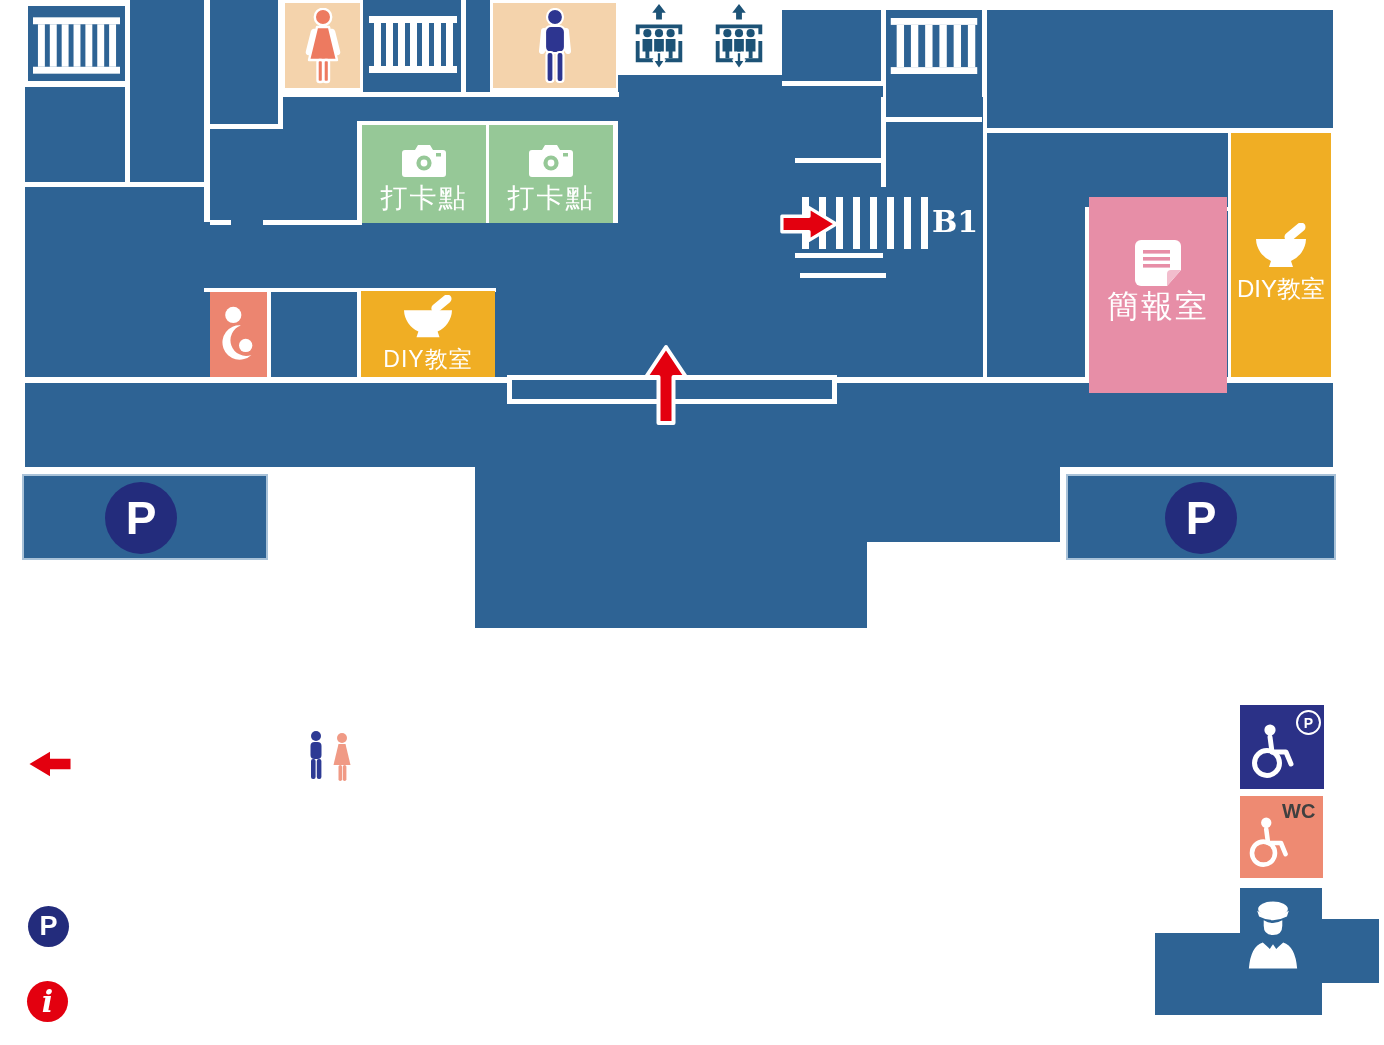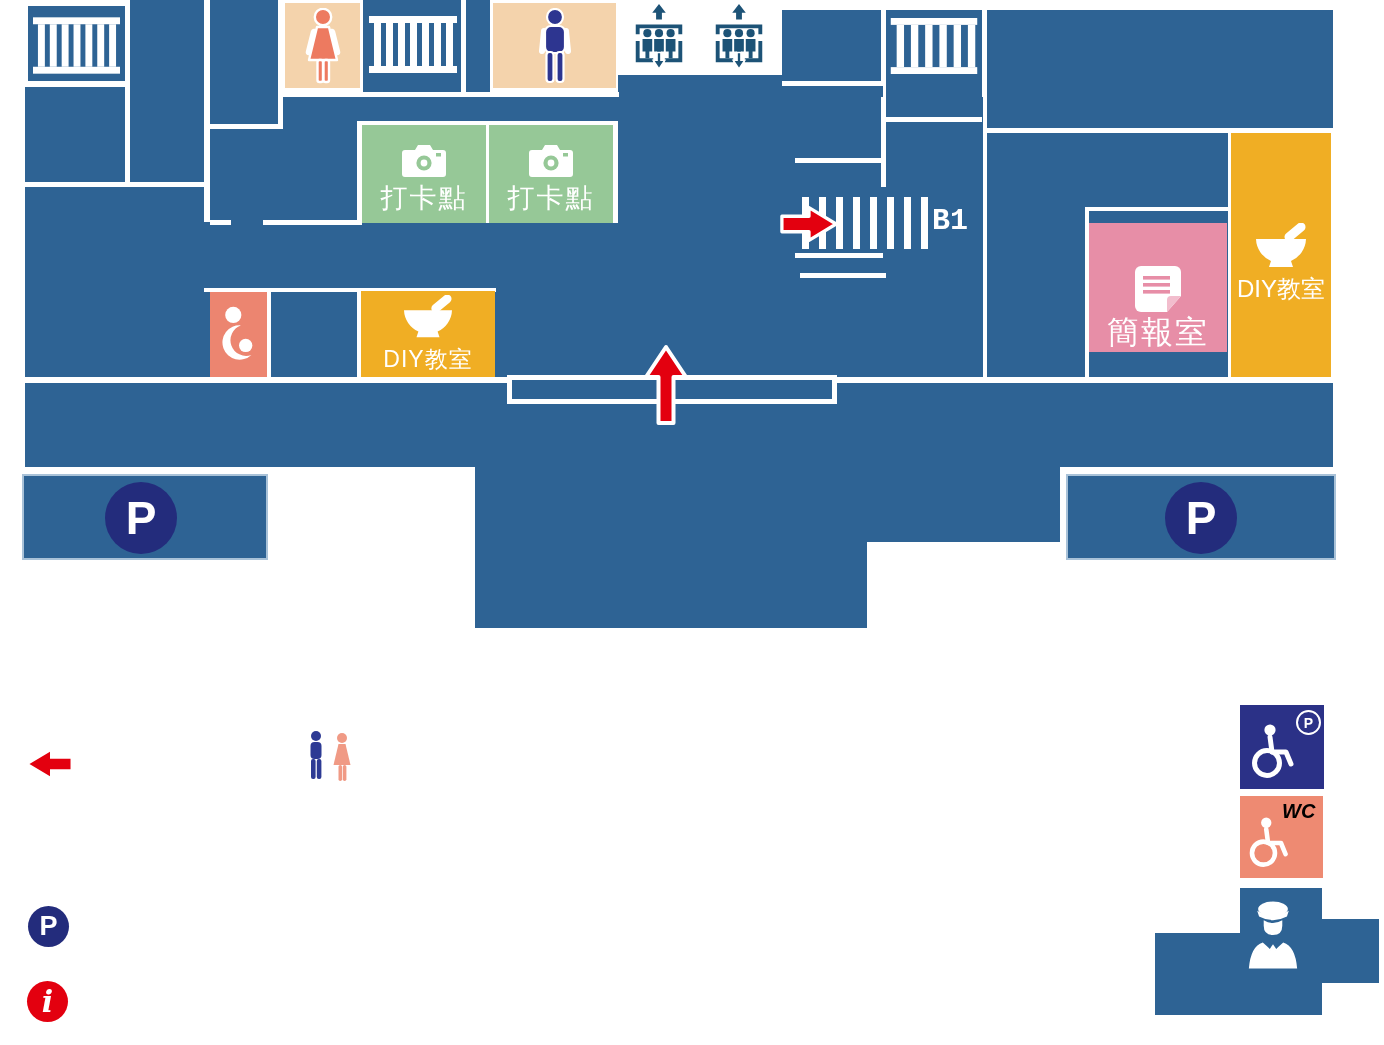--- a/index.html
+++ b/index.html
@@ -9,21 +9,21 @@
   .blue{background:#2e6394;}
   .wov{background:#ffffff;}
   .roomlabel{color:#ffffff;text-align:center;letter-spacing:2px;}
   .pcircle{background:#232c7c;border-radius:50%;display:flex;align-items:center;justify-content:center;
            color:#fff;font-weight:bold;}
   .icircle{background:#e3000f;border-radius:50%;display:flex;align-items:center;justify-content:center;
            color:#fff;font-weight:bold;font-style:italic;font-family:"DejaVu Serif",serif;}
   .lightedge{border:2px solid #a9c2d8;box-sizing:border-box;}
   svg{display:block;}
   .b1txt{color:#fff;font-family:"DejaVu Serif",serif;font-weight:bold;}
-  .wctxt{color:#000000;font-weight:bold;font-style:italic;}
+  .wctxt{color:#404040;font-weight:bold;}
 </style>
 </head>
 <body>
 
 <div id="stage">
 
   <div class="abs blue" style="left:28px;top:6px;width:97px;height:75px;"></div>
   <div class="abs blue" style="left:25px;top:87px;width:100px;height:95px;"></div>
   <div class="abs blue" style="left:130px;top:0px;width:74px;height:182px;"></div>
   <div class="abs blue" style="left:25px;top:187px;width:182px;height:190px;"></div>
@@ -64,21 +64,21 @@
   <div class="abs wov" style="left:795px;top:253px;width:88px;height:5px;"></div>
   <div class="abs wov" style="left:800px;top:273px;width:86px;height:5px;"></div>
   <div class="abs wov" style="left:802px;top:197px;width:7px;height:52px;"></div>
   <div class="abs wov" style="left:819px;top:197px;width:7px;height:52px;"></div>
   <div class="abs wov" style="left:836px;top:197px;width:7px;height:52px;"></div>
   <div class="abs wov" style="left:853px;top:197px;width:7px;height:52px;"></div>
   <div class="abs wov" style="left:870px;top:197px;width:7px;height:52px;"></div>
   <div class="abs wov" style="left:887px;top:197px;width:7px;height:52px;"></div>
   <div class="abs wov" style="left:904px;top:197px;width:7px;height:52px;"></div>
   <div class="abs wov" style="left:921px;top:197px;width:7px;height:52px;"></div>
-  <div class="abs b1txt" style="left:932px;top:204px;font-size:30px;font-family:Liberation Mono, monospace;">B1</div>
+  <div class="abs b1txt" style="left:932px;top:204px;font-size:30px;">B1</div>
 
   <div class="abs wov" style="left:507px;top:375px;width:330px;height:29px;"></div>
   <div class="abs blue" style="left:512px;top:380px;width:320px;height:19px;"></div>
 
   <div class="abs" style="left:285px;top:3px;width:75px;height:85px;background:#f4d3ac;">
     <span class="abs" style="left:16px;top:5px;">
       <svg width="44" height="76" viewBox="0 0 44 76">
         <g fill="#ed7a60" stroke="#ffffff" stroke-width="2.4" stroke-linejoin="round" stroke-linecap="round">
           <circle cx="22" cy="9" r="8.2"></circle>
           <line x1="13" y1="24" x2="8" y2="44" stroke-width="6.5"></line>
@@ -225,21 +225,21 @@
   <div class="abs" style="left:361px;top:291px;width:134px;height:86px;background:#f0ae24;">
     <span class="abs" style="left:41px;top:4px;">
       <svg width="52" height="48" viewBox="0 0 54 50">
         <line x1="35" y1="14" x2="47" y2="4" stroke="#fff" stroke-width="9" stroke-linecap="round"></line>
         <path d="M2 16 H52 A25 25 0 0 1 37 38 L39 44 H15 L17 38 A25 25 0 0 1 2 16 Z" fill="#fff"></path>
       </svg>
     </span>
     <div class="abs roomlabel" style="left:0;top:53px;width:134px;font-size:23px;letter-spacing:1px;">DIY教室</div>
   </div>
 
-  <div class="abs" style="left:1089px;top:223px;width:138px;height:129px;background:#e78ea7;">
+  <div class="abs" style="left:1089px;top:197px;width:138px;height:196px;background:#e78ea7;">
     <span class="abs" style="left:46px;top:43px;">
       <svg width="46" height="50" viewBox="0 0 46 50">
         <path d="M6 0 H40 A6 6 0 0 1 46 6 V30 L32 46 H6 A6 6 0 0 1 0 40 V6 A6 6 0 0 1 6 0 Z" fill="#ffffff"></path>
         <path d="M32 46 L46 30 H36 A4 4 0 0 0 32 34 Z" fill="#f2bdcd"></path>
         <rect x="8" y="10" width="27" height="3.6" fill="#e78ea7"></rect>
         <rect x="8" y="17" width="27" height="3.6" fill="#e78ea7"></rect>
         <rect x="8" y="24" width="27" height="3.6" fill="#e78ea7"></rect>
       </svg>
     </span>
     <div class="abs roomlabel" style="left:0;top:88px;width:138px;font-size:32px;">簡報室</div>

